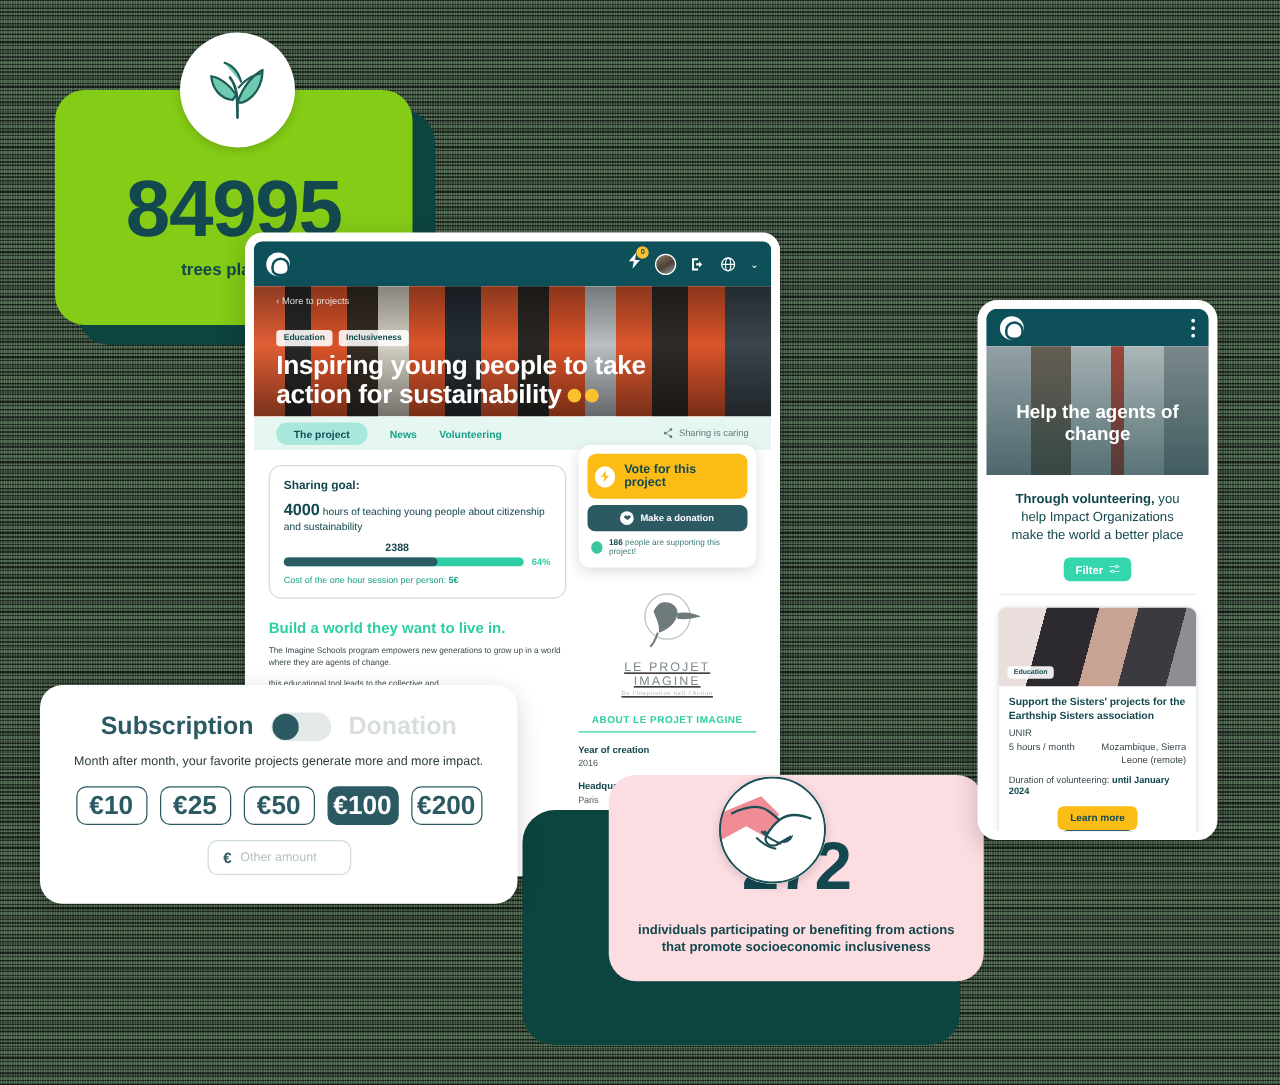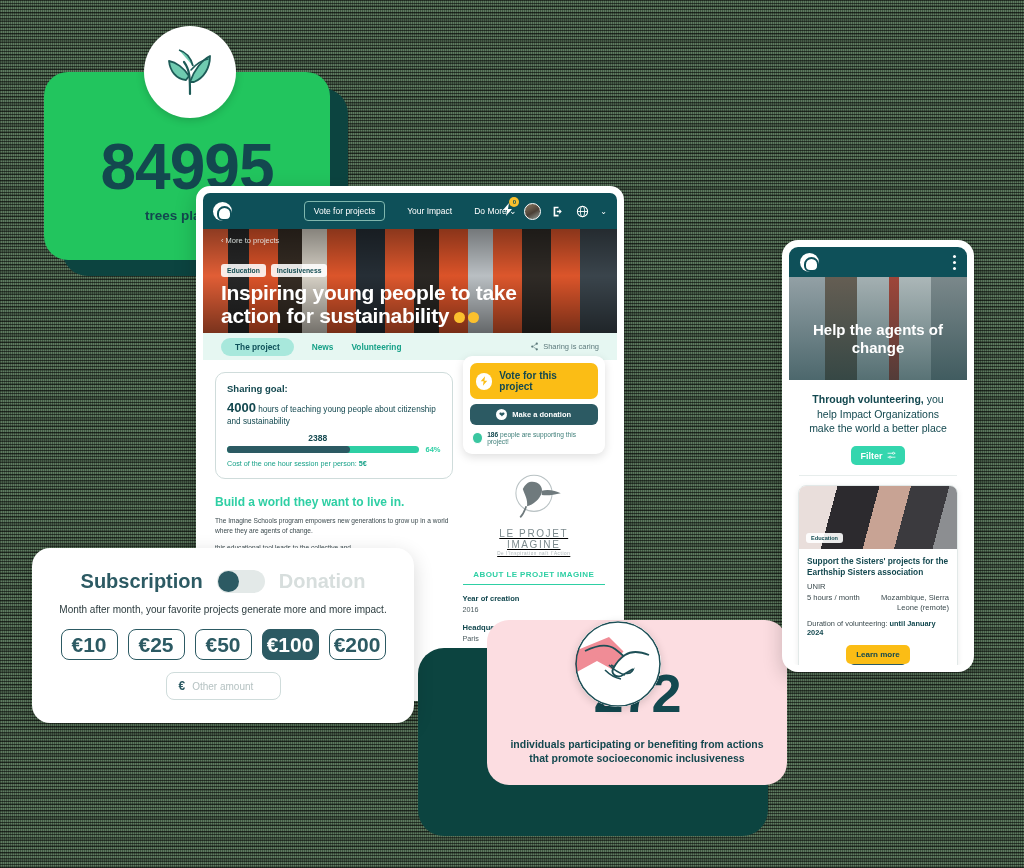--- a/index.html
+++ b/index.html
@@ -15,21 +15,21 @@
       repeating-linear-gradient(0deg, rgba(0,0,0,.25) 0 2px, rgba(0,0,0,0) 2px 7px);
   }
   .stage { position:absolute; inset:0; }
 
   
   .shadowcard { position:absolute; background:#0c4440; border-radius:26px; }
 
   
   #mint-card {
     position:absolute; left:44px; top:72px; width:286px; height:188px;
-    background:#22c55e; border-radius:24px; z-index:6;
+    background:#84cc16; border-radius:24px; z-index:6;
   }
   #mint-num {
     position:absolute; left:0; right:0; top:58px; text-align:center;
     font-size:64px; font-weight:800; color:#13484f; letter-spacing:-1px;
   }
   #mint-label {
     position:absolute; left:0; right:0; top:136px; text-align:center;
     font-size:13.5px; font-weight:700; color:#13484f;
   }
   #leaf-badge {
@@ -246,25 +246,20 @@
       <path d="M31 28 C36 22 43 18 48 17" stroke="#1d5b57" stroke-width="1.6" fill="none" stroke-linecap="round"></path>
       <path d="M19 8 C26 10 31 16 33 24" fill="#6fcbb0" stroke="#1d5b57" stroke-width="1.8"></path>
     </svg>
   </div>
 
   <div id="browser-wrap">
     <div id="browser">
 
       <div id="nav">
         <div class="nav-logo"></div>
-        <div class="nav-center">
-          <div class="nav-pill">Vote for projects</div>
-          <div class="nav-link">Your Impact</div>
-          <div class="nav-link"><span>Do More</span> <span>⌄</span></div>
-        </div>
         <div class="nav-right">
           <div class="bolt-wrap">
             <svg width="11" height="13" viewBox="0 0 11 13">
                 <path d="M7 0 L1 7 H5 L4 13 L10 6 H6 Z" fill="#fff"></path>
               </svg>
             <span class="badge-dot">0</span>
           </div>
           <div class="avatar"></div>
           <svg width="13" height="13" viewBox="0 0 16 16">
               <path d="M2 2h6v2H4v8h4v2H2z" fill="#fff"></path>

